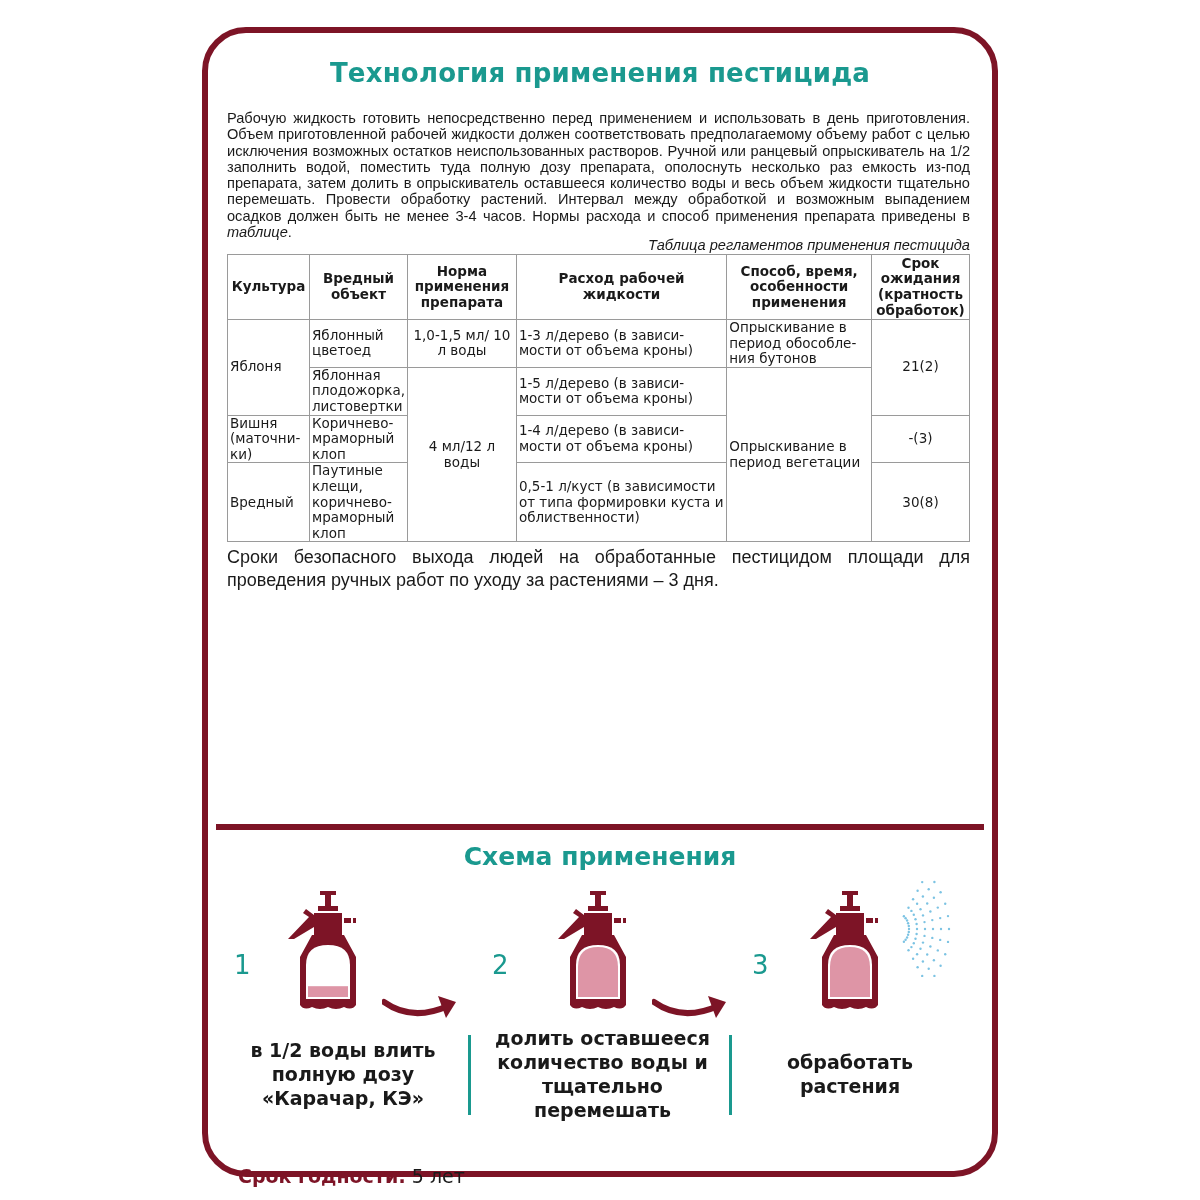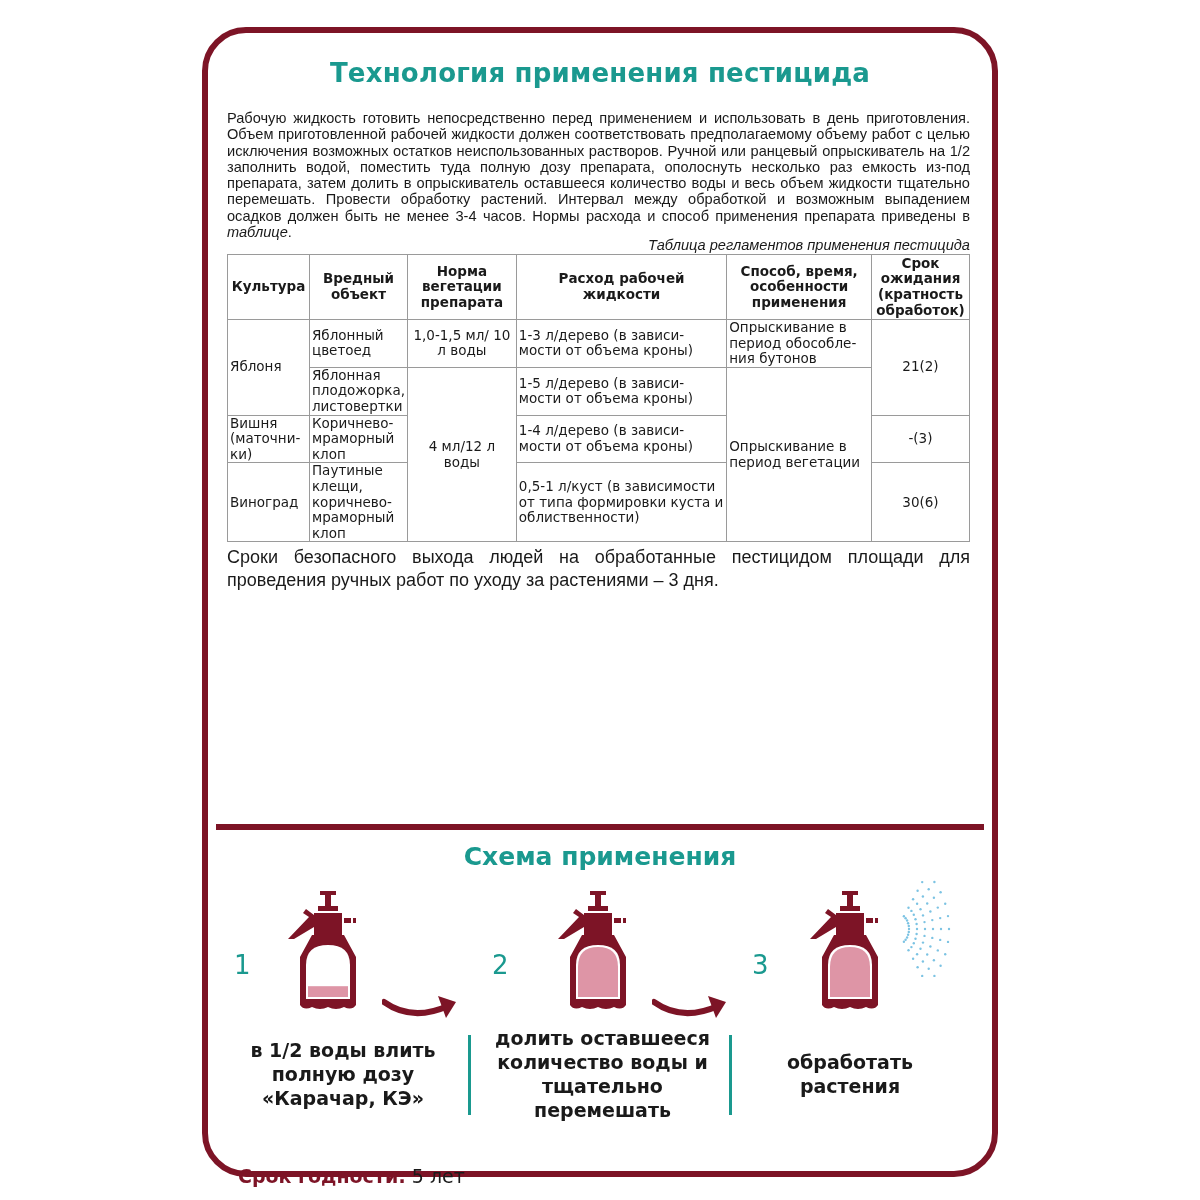--- a/index.html
+++ b/index.html
@@ -42,21 +42,21 @@
       <col style="width:98px">
       <col style="width:109px">
       <col style="width:211px">
       <col style="width:145px">
       <col style="width:98px">
   </colgroup>
   <tbody>
       <tr>
     <th>Культура</th>
     <th>Вредный объект</th>
-    <th>Норма вегетации препарата</th>
+    <th>Норма применения препарата</th>
     <th>Расход рабочей жидкости</th>
     <th>Способ, время, особенности применения</th>
     <th>Срок ожидания (кратность обработок)</th>
   </tr>
   <tr style="height:47px">
     <td rowspan="2">Яблоня</td>
     <td>Яблонный цветоед</td>
     <td class="c-center">1,0-1,5 мл/ 10 л воды</td>
     <td>1-3 л/дерево (в зависи-мости от объема кроны)</td>
     <td style="vertical-align:top">Опрыскивание в период обособле-ния бутонов</td>
@@ -68,24 +68,24 @@
     <td>1-5 л/дерево (в зависи-мости от объема кроны)</td>
     <td rowspan="3">Опрыскивание в период вегетации</td>
   </tr>
   <tr style="height:47px">
     <td>Вишня (маточни-ки)</td>
     <td>Коричнево-мраморный клоп</td>
     <td>1-4 л/дерево (в зависи-мости от объема кроны)</td>
     <td class="c-center">-(3)</td>
   </tr>
   <tr style="height:78px">
-    <td>Виноград</td>
+    <td>Вредный</td>
     <td>Паутиные клещи, коричнево-мраморный клоп</td>
     <td>0,5-1 л/куст (в зависимости от типа формировки куста и облиственности)</td>
-    <td class="c-center">30(6)</td>
+    <td class="c-center">30(8)</td>
   </tr>
 </tbody>
   </table>
 
 <div class="footer-note">Сроки безопасного выхода людей на обработанные пестицидом площади для проведения ручных работ по уходу за растениями – 3 дня.</div>
 
 <div class="divider"></div>
 
 <div class="title2">Схема применения</div>
 

